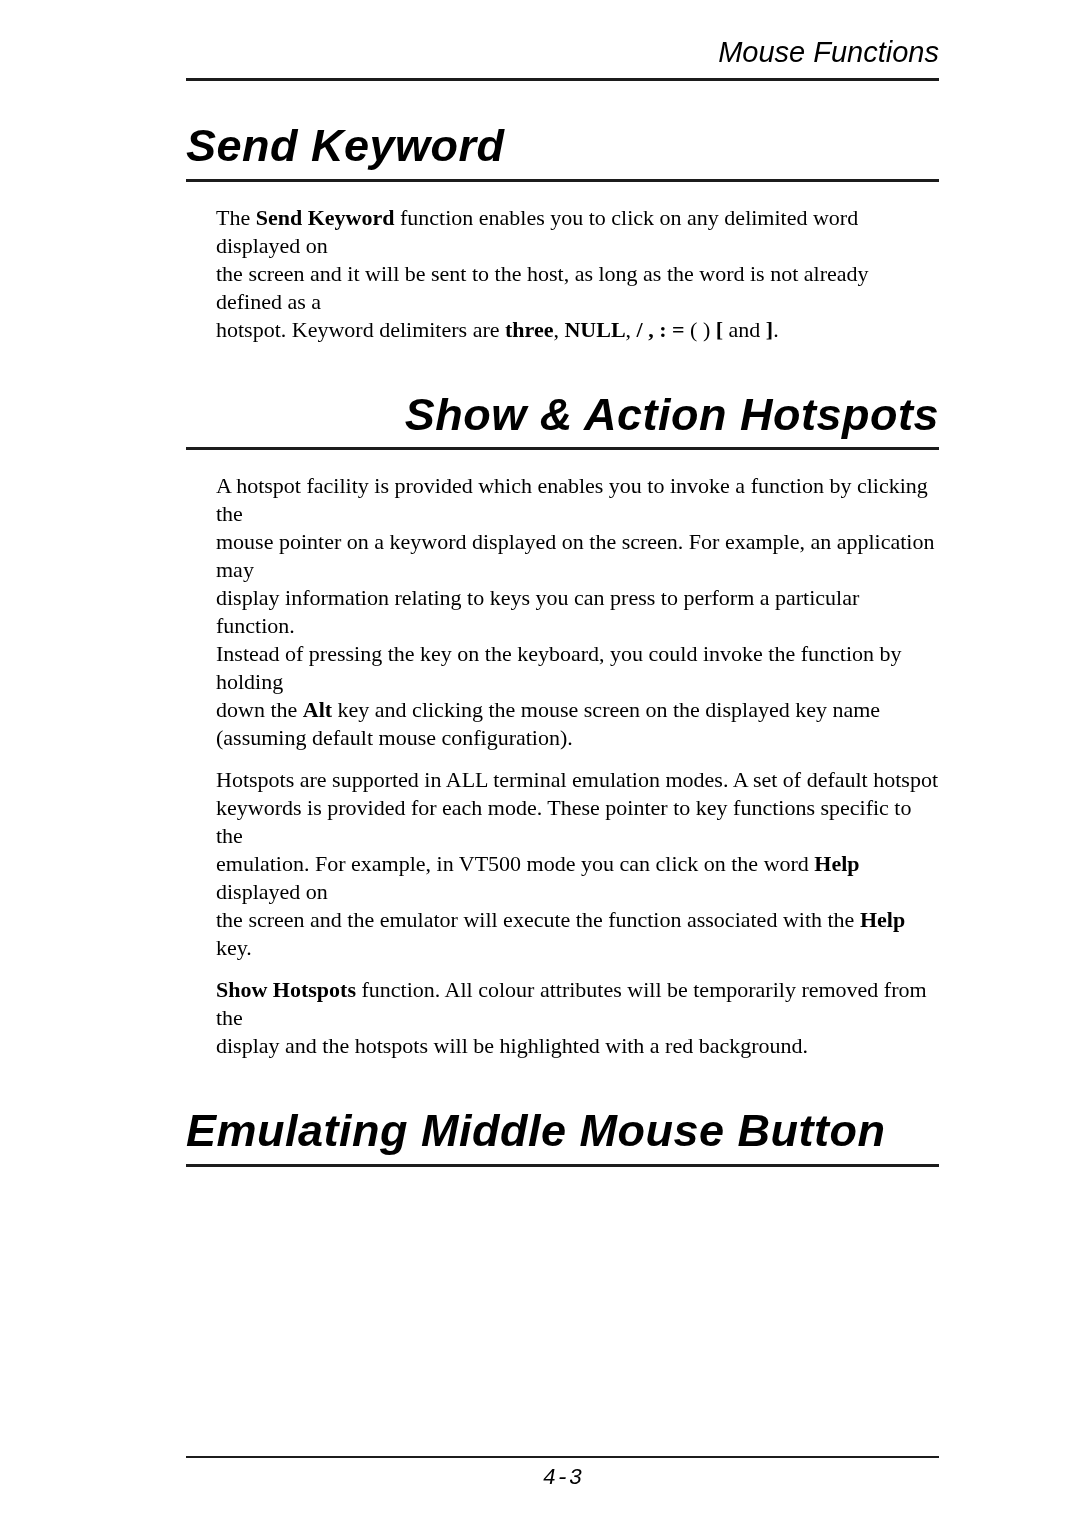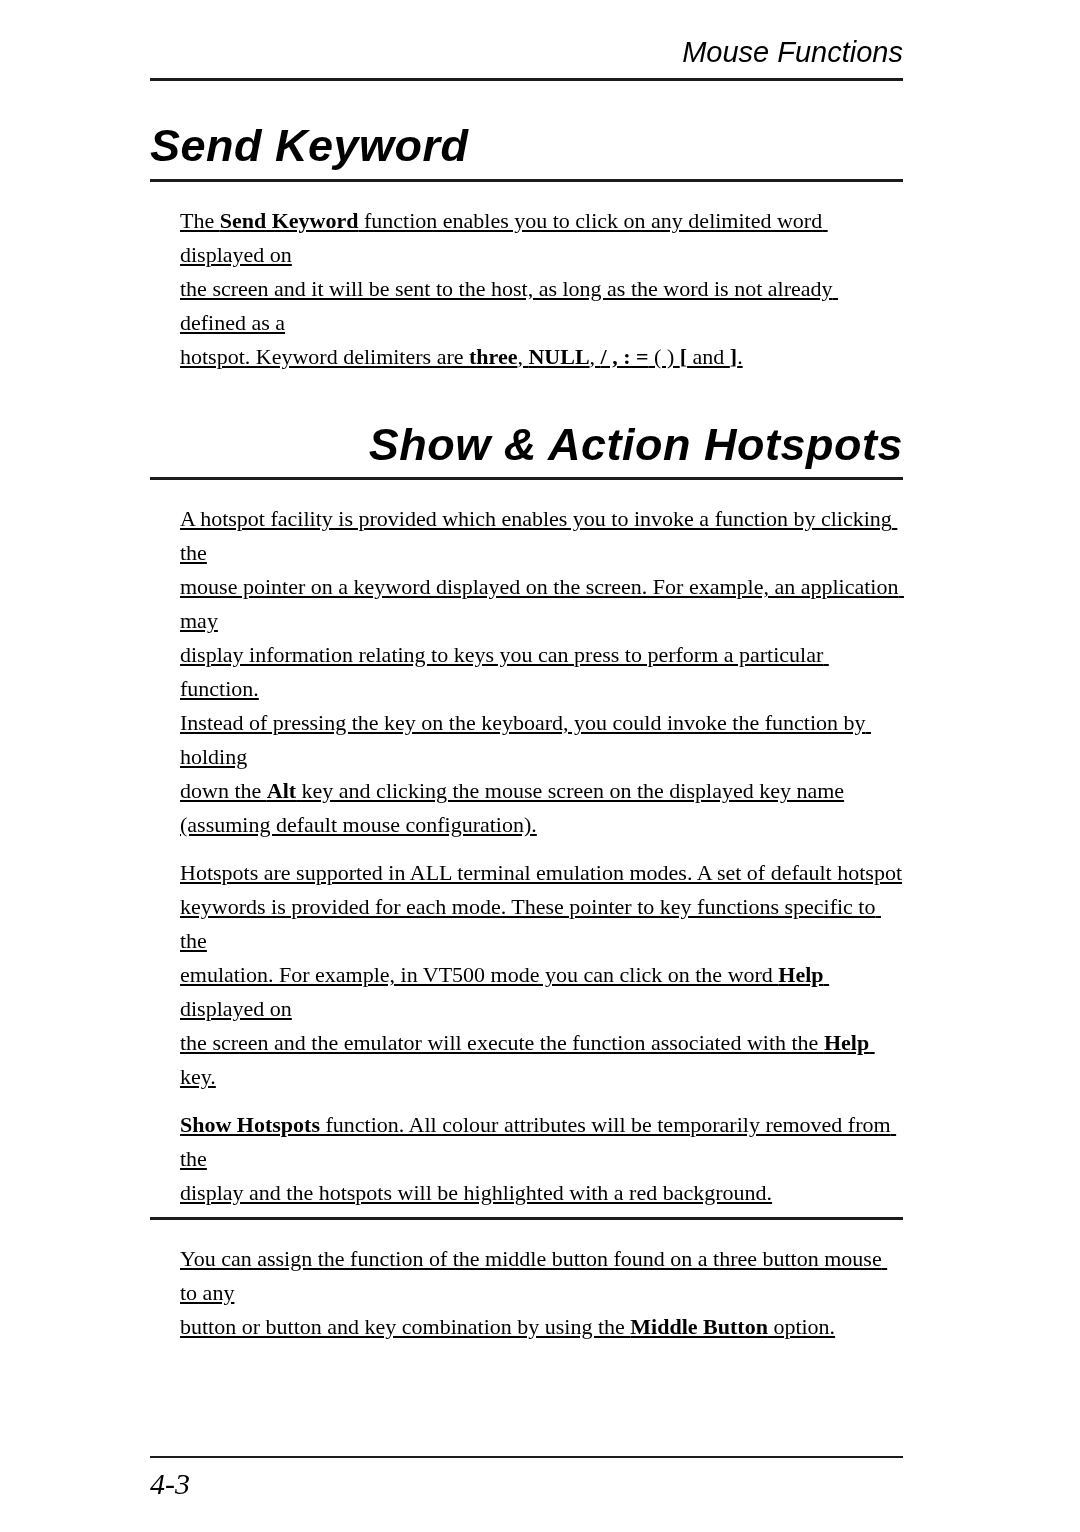--- a/index.html
+++ b/index.html
@@ -4,20 +4,21 @@
 <style>
   html, body { margin: 0; padding: 0; background: #ffffff; }
   .page {
     position: relative;
     width: 975px;
     height: 1532px;
     background: #ffffff;
     color: #000000;
     overflow: hidden;
     font-family: "Liberation Serif", serif;
+    margin-left: 36px;
   }
   .content { margin-left: 150px; margin-right: 72px; } 
 
   
   .header { padding-top: 36px; text-align: right; }
   .header-title {
     font-family: "Liberation Sans", sans-serif;
     font-style: italic;
     font-size: 29px;
     line-height: 1.15;
@@ -46,34 +47,33 @@
   .section-rule { margin-top: 7px; }
   #section-send-keyword .section-title { margin-top: 40px; }
   #section-show-action-hotspots .section-title { margin-top: 46px; text-align: right; }
   #section-emulating-middle-mouse .section-title { margin-top: 46px; }
 
   
   .para {
     margin: 14px 0 0 30px;
     max-width: 800px;
     font-size: 22px;
-    line-height: 34px;
+    line-height: 28px;
     white-space: pre-wrap;
-    text-decoration: underline;
   }
   .para.first { margin-top: 22px; }
   .para b { font-weight: 700; }
 
   
   .footer { position: absolute; left: 150px; right: 72px; top: 1456px; }
   .page-number {
-    text-align: left;
-    font-family: Liberation Serif, serif;
+    text-align: center;
+    font-family: Liberation Mono, monospace;
     font-style: italic;
-    font-size: 30px;
+    font-size: 22px;
     line-height: 1.2;
     margin-top: 8px;
   }
 </style>
 </head>
 <body>
 
 <div class="page">
   <div class="content">
 
@@ -101,23 +101,22 @@
 (assuming default mouse configuration).</span></p>
       <p class="para"><span>Hotspots are supported in ALL terminal emulation modes. A set of default hotspot
 keywords is provided for each mode. These pointer to key functions specific to the
 emulation. For example, in VT500 mode you can click on the word </span><b>Help</b><span> displayed on
 the screen and the emulator will execute the function associated with the </span><b>Help</b><span> key.</span></p>
       <p class="para"><b>Show Hotspots</b><span> function. All colour attributes will be temporarily removed from the
 display and the hotspots will be highlighted with a red background.</span></p>
     </div>
 
     <div class="section" id="section-emulating-middle-mouse">
+      <h1 class="section-title">Emulating Middle Mouse Button</h1>
       <hr class="rule section-rule">
-      <p class="para first"><span>You can assign the function of the middle button found on a three button mouse to any
-button or button and key combination by using the </span><b>Middle Button</b><span> option.</span></p>
     </div>
 
   </div>
 
   <div class="footer">
     <hr class="rule-thin">
     <div class="page-number">4-3</div>
   </div>
 </div>
 

